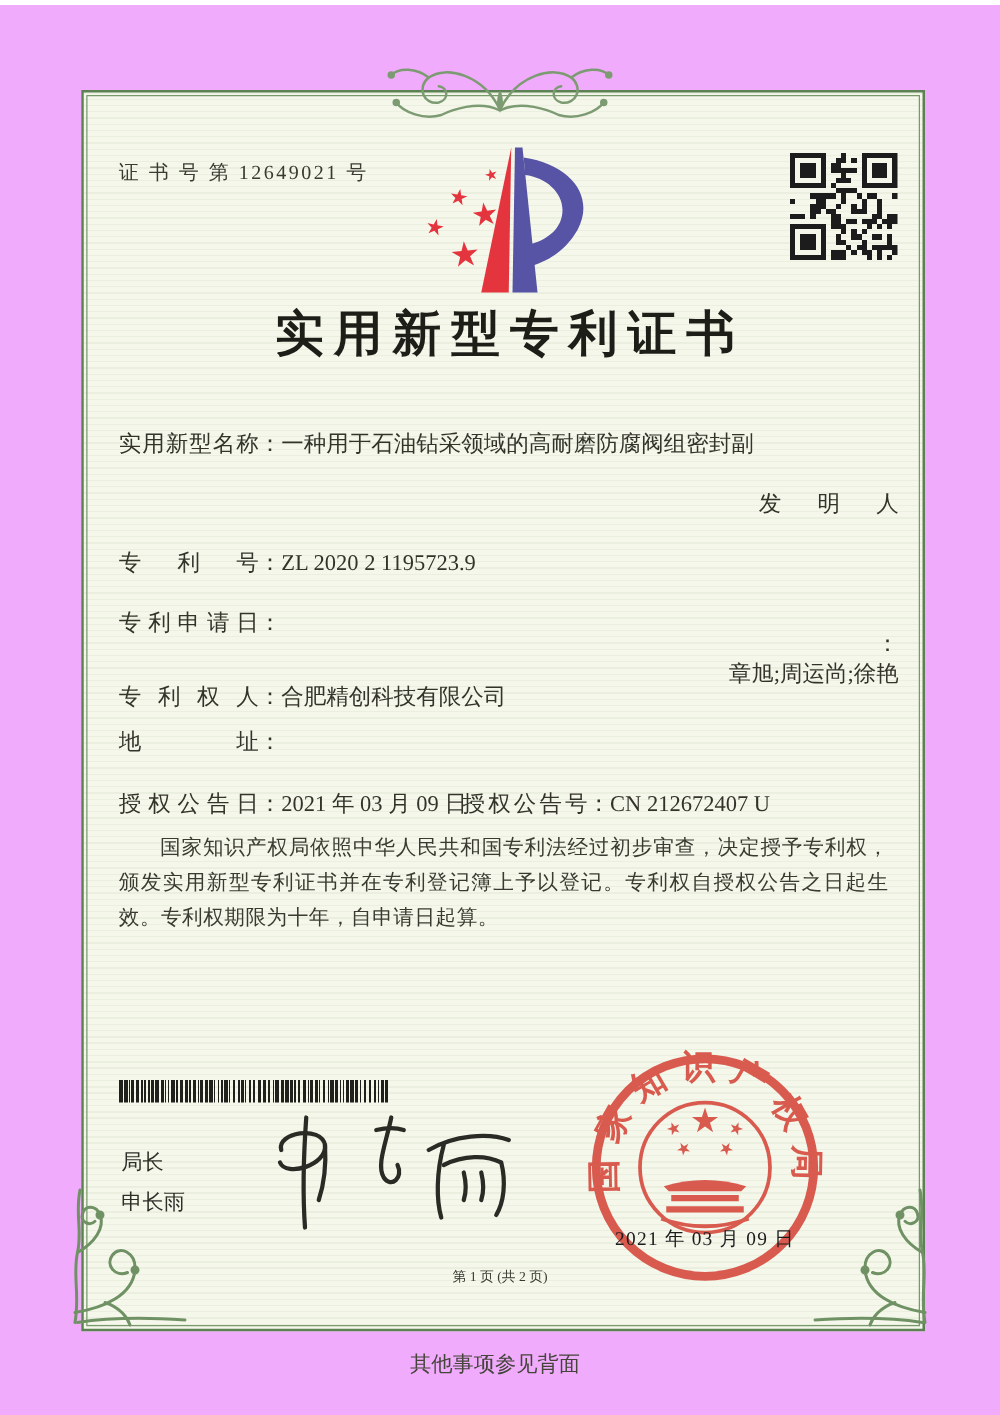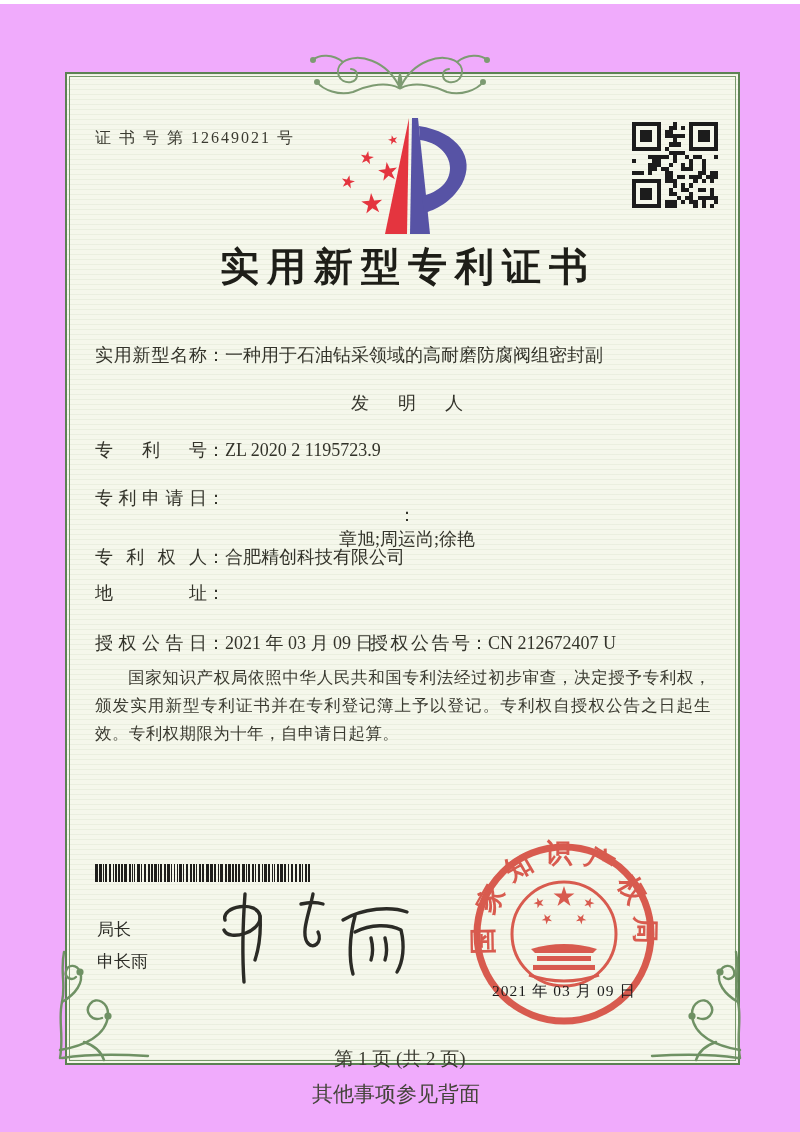--- a/index.html
+++ b/index.html
@@ -20,35 +20,35 @@
       #f5f7eb;
   }
   .cert-border::after{
     content:"";position:absolute;inset:2px;border:1px solid #79996c;
   }
   
   .cert-number{left:95px;top:124px;font-size:16px;letter-spacing:2px;color:#3a3a30;}
   .title{left:0;top:236px;width:800px;text-align:center;font-size:39px;font-weight:600;
          letter-spacing:8px;padding-left:8px;color:#1e1e18;}
   .fields{left:95px;top:339px;width:624px;font-size:18px;color:#33332a;}
-  .field-row{position:absolute;left:0;width:624px;display:flex;align-items:center;}
+  .field-row{position:absolute;left:0;width:624px;display:flex;align-items:flex-end;}
   .field-label{display:inline-block;width:112px;text-align:justify;text-align-last:justify;flex:0 0 112px;}
   .field-colon{flex:0 0 18px;}
   .field-value{flex:1 1 auto;line-height:24px;}
   .addr-value{max-width:472px;}
   .grant-right{position:absolute;left:255px;top:0;display:flex;padding-left:20px;}
   .paras{left:95px;top:660px;width:616px;font-size:16.5px;line-height:28px;
          text-align:justify;color:#3a3a30;letter-spacing:0.4px;}
   .paras p{margin:0;text-indent:2em;}
   .signer-title{left:97px;top:914px;font-size:17px;font-family:"Liberation Sans","DejaVu Sans",sans-serif;color:#2e2e28;}
   .signer-name{left:97px;top:946px;font-size:17px;font-family:"Liberation Sans","DejaVu Sans",sans-serif;color:#2e2e28;}
   .seal-date{left:478px;top:977px;width:172px;text-align:center;font-size:15.5px;
              letter-spacing:1px;color:#1c1c1c;z-index:5;}
-  .page-info{left:0;top:1042px;width:800px;text-align:center;font-size:19px;color:#3a3a30;}
-  .back-note{left:0;top:1076px;width:792px;text-align:center;font-size:21px;color:#44443a;}
+  .page-info{left:0;top:1010px;width:800px;text-align:center;font-size:11px;color:#3a3a30;}
+  .back-note{left:0;top:1076px;width:792px;text-align:center;font-size:17px;color:#44443a;}
   svg{display:block;}
 </style>
 </head>
 <body>
 
 <div class="page">
 
   <div class="abs cert-border"></div>
 
   <svg class="abs" style="left:295px;top:40px;" width="210" height="52" viewBox="0 0 210 52">

